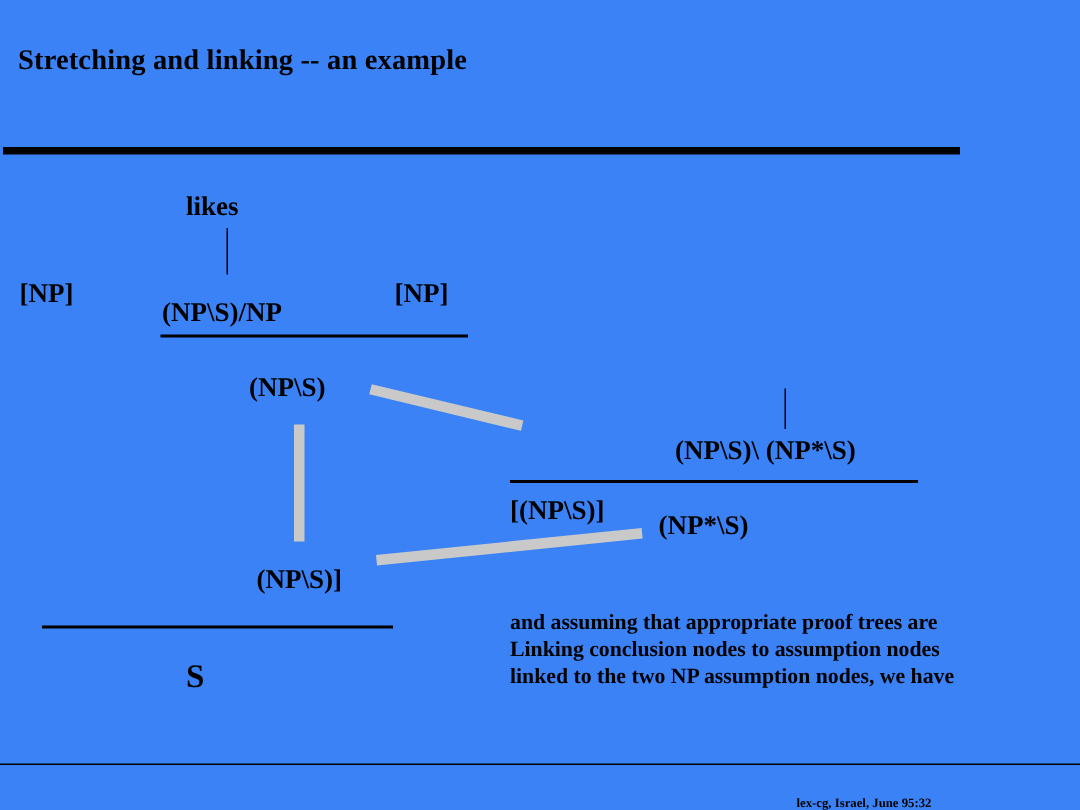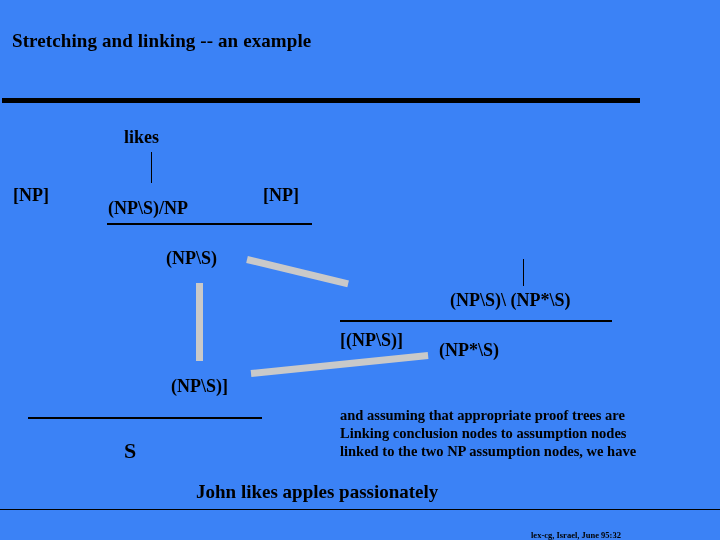--- a/index.html
+++ b/index.html
@@ -146,19 +146,18 @@
   <div class="abs bar" style="left:28px; top:417px; width:234px;"></div>
 
   <div class="abs node" style="left:124px; top:440px; font-size:22px;">S</div>
 
   <div class="abs" id="explain">
     <div>and assuming that appropriate proof trees  are</div>
     <div>Linking conclusion nodes to assumption nodes</div>
     <div>linked to the two NP assumption nodes, we have</div>
   </div>
 
-  <div class="abs" id="sentence">John likes apples passionately</div>
 
   <div class="abs" id="footer-rule"></div>
 
   <div class="abs" id="footer">lex-cg, Israel, June 95:32</div>
 
 </div>
 
 </body></html>

